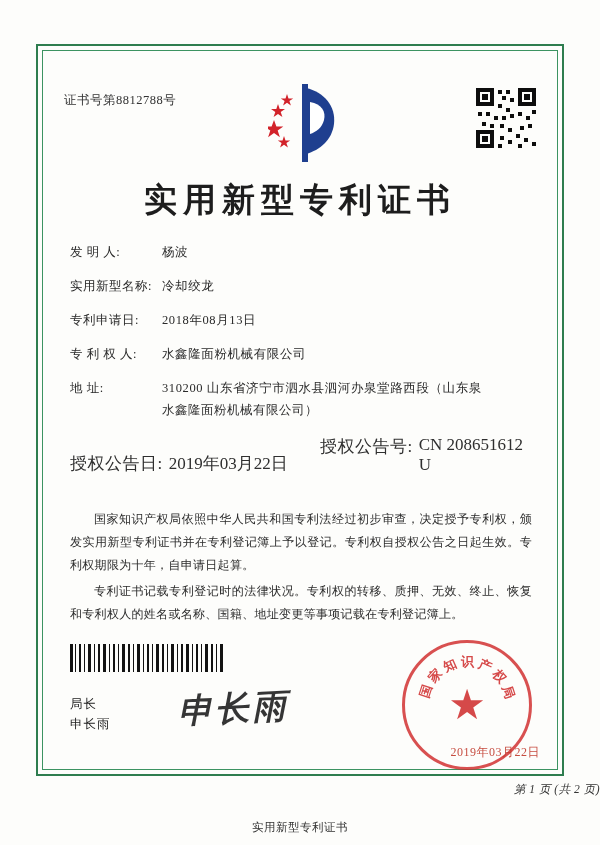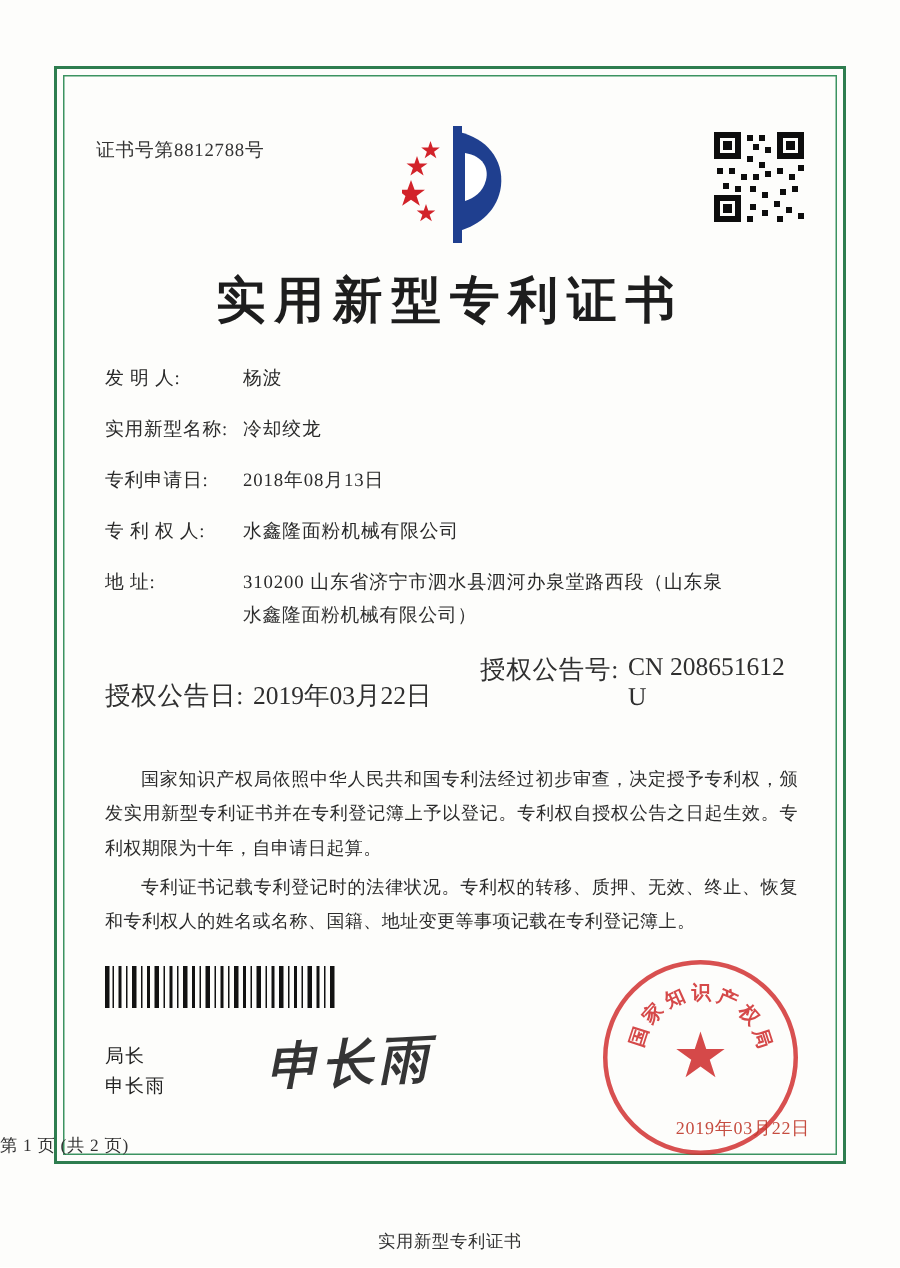--- a/index.html
+++ b/index.html
@@ -225,25 +225,26 @@
     top: 744px;
     font-size: 12px;
     color: #c0392b;
     letter-spacing: 0.5px;
     opacity: 0.9;
   }
 
   .page-num {
     position: absolute;
     left: 0; right: 0;
-    top: 756px;
-    text-align: left;
+    top: 782px;
+    text-align: right;
     font-size: 11.5px;
     color: #333;
     letter-spacing: 0.5px;
+    font-style: italic;
   }
   .footer-note {
     position: absolute;
     left: 0; right: 0;
     top: 820px;
     text-align: center;
     font-size: 11.5px;
     color: #333;
     letter-spacing: 0.5px;
   }

